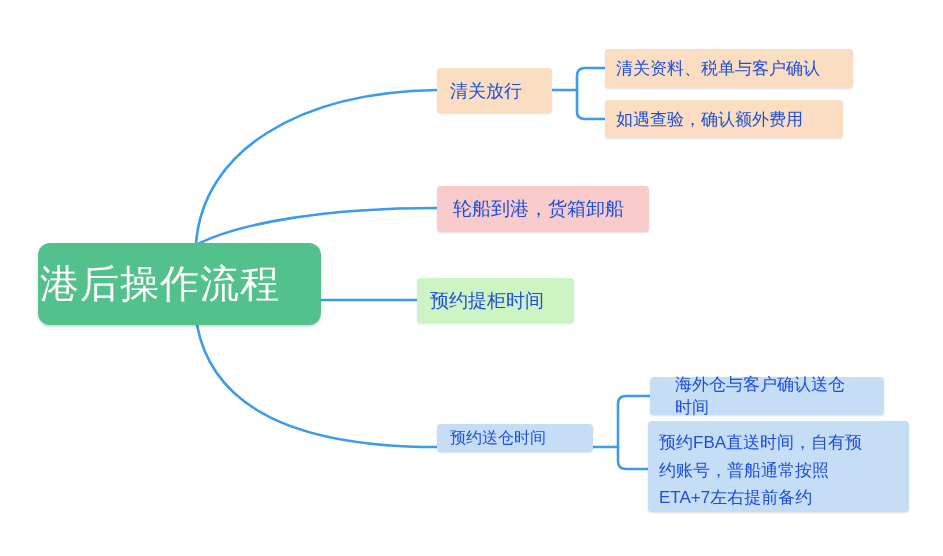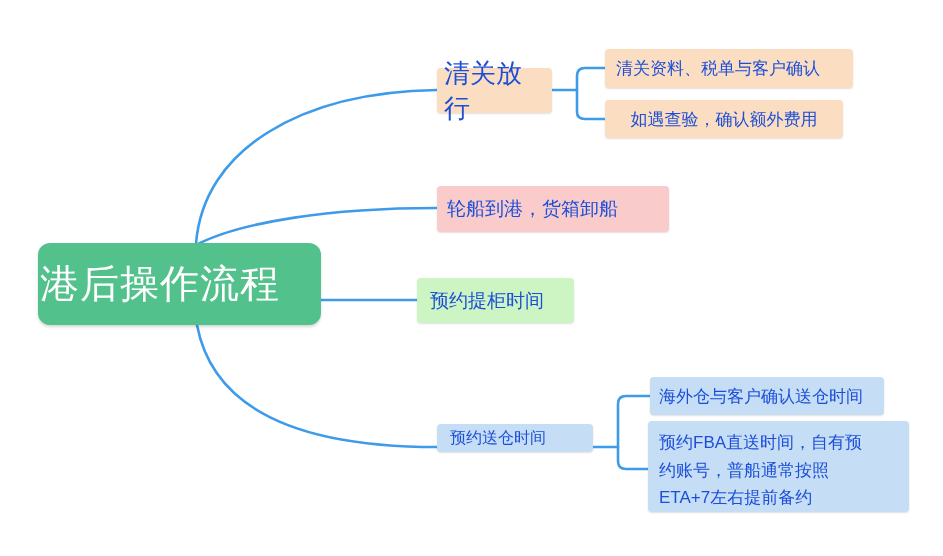--- a/index.html
+++ b/index.html
@@ -65,31 +65,31 @@
     box-shadow: 0 2px 3px rgba(0,0,0,0.16);
   }
 
   
   .b1 {
     left: 437px;
     top: 68px;
     width: 115px;
     height: 45px;
     background: #fbdec2;
-    font-size: 26px;
-    padding: 0 7px;
+    font-size: 18px;
+    padding: 0 13px;
   }
   .b2 {
     left: 437px;
     top: 186px;
-    width: 232px;
+    width: 212px;
     height: 46px;
     background: #f9cccb;
     font-size: 19px;
-    padding: 0 10px;
+    padding: 0 16px;
   }
   .b3 {
     left: 417px;
     top: 278px;
     width: 157px;
     height: 45px;
     background: #cdf5c3;
     font-size: 19px;
     padding: 0 13px;
   }
@@ -114,30 +114,29 @@
     padding: 0 11px;
   }
   .l1b {
     left: 605px;
     top: 100px;
     width: 238px;
     height: 38px;
     background: #fbdec2;
     font-size: 17px;
     padding: 0 11px;
-    text-align: center;
   }
   .l4a {
     left: 650px;
     top: 377px;
     width: 234px;
     height: 38px;
     background: #c5def5;
     font-size: 17px;
-    padding: 0 9px;
+    padding: 0 25px;
   }
   .l4b {
     left: 648px;
     top: 421px;
     width: 261px;
     height: 91px;
     background: #c5def5;
     font-size: 17px;
     line-height: 1.62;
     padding: 6px 11px 0 11px;

